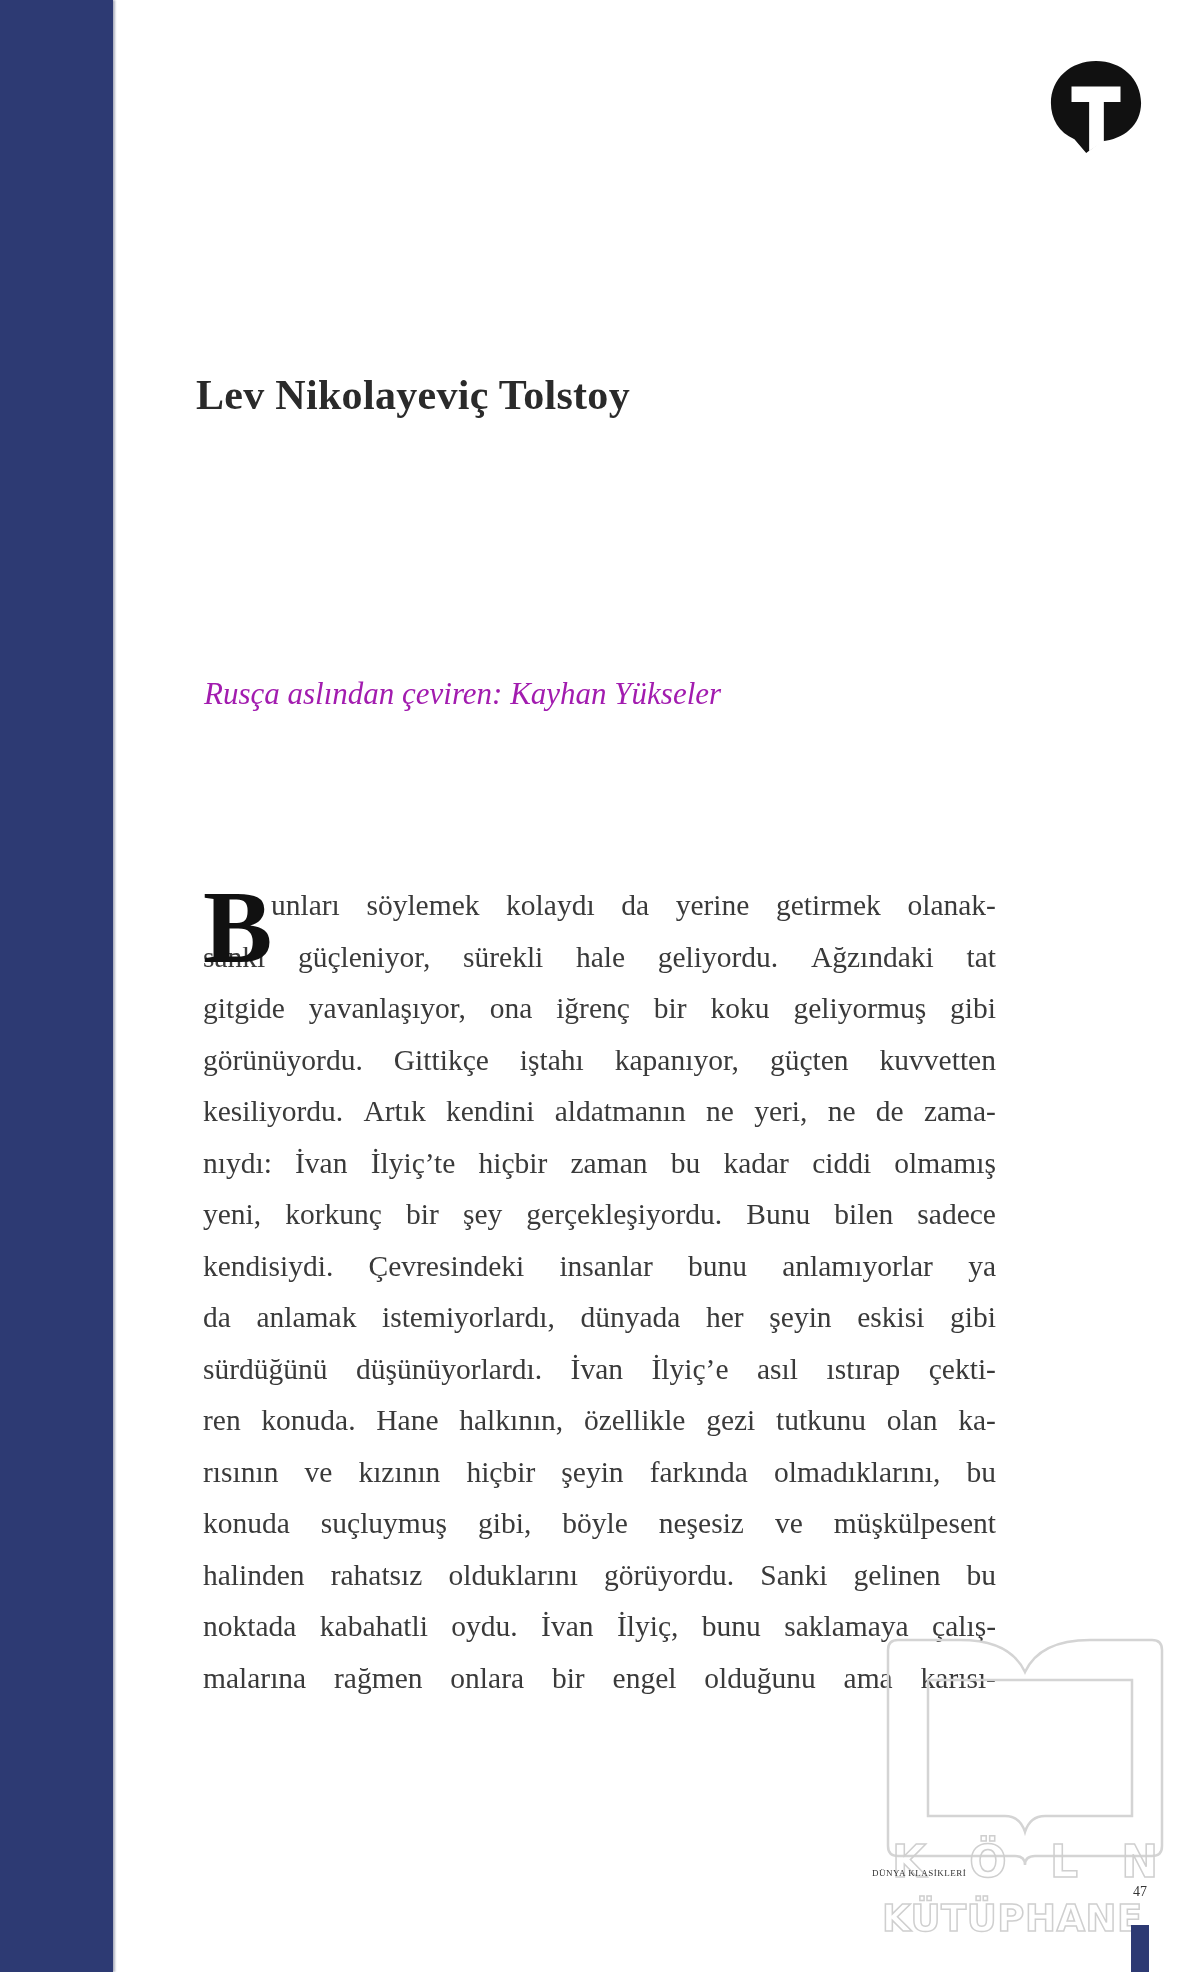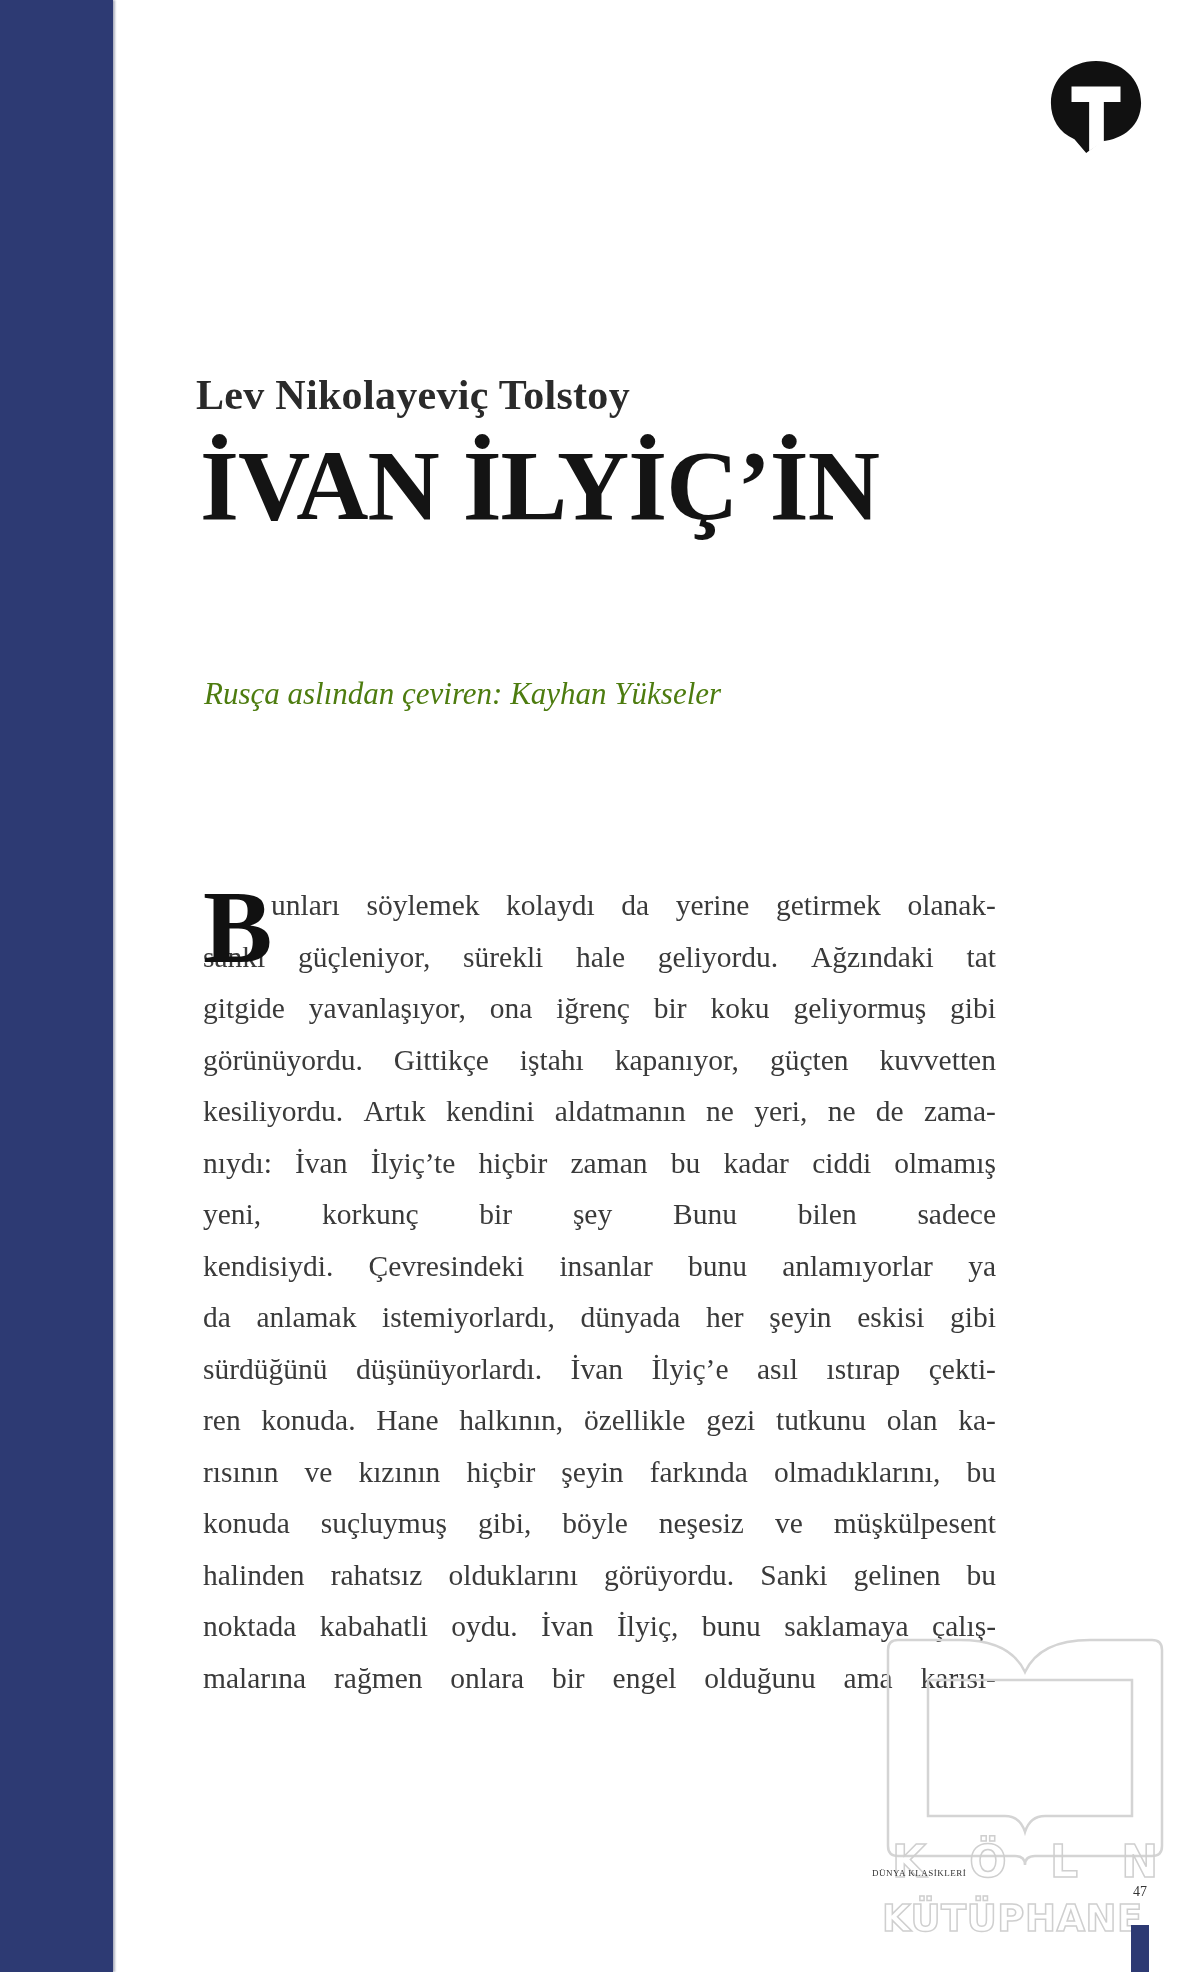--- a/index.html
+++ b/index.html
@@ -22,21 +22,21 @@
     font-size:42px; font-weight:bold; color:#2a2a2a; letter-spacing:0.3px;
     white-space:nowrap; line-height:46px;
   }
   .title {
     position:absolute; left:200px; top:430px;
     font-size:100px; font-weight:bold; color:#141414;
     line-height:112px; white-space:nowrap; letter-spacing:-1px;
   }
   .translator {
     position:absolute; left:204px; top:676px;
-    font-size:31px; font-style:italic; color:#4d7c0f; white-space:nowrap;
+    font-size:31px; font-style:italic; color:#a21caf; white-space:nowrap;
     line-height:36px;
   }
   .body-text {
     position:absolute; left:203px; top:880px; width:793px;
   }
   .line {
     height:51.5px; line-height:51.5px;
     font-size:29.5px; color:#3a3a3a;
     text-align:justify; text-align-last:justify;
     white-space:nowrap;
@@ -84,21 +84,20 @@
 <div class="spine-bar"></div>
 
 <svg class="logo" viewBox="0 0 100 100">
   <path d="M50 4 C76 4 96 22 96 47 C96 70 78 84 56 86 L40 98 L28 84 C12 77 4 63 4 47 C4 22 24 4 50 4 Z" fill="#111"></path>
   <path d="M25 30 H75 V46 H58 V86 L43 96 V46 H25 Z" fill="#fff"></path>
 </svg>
 
 <div class="author">Lev Nikolayeviç Tolstoy</div>
 
 <div class="title">
-  <div>İVAN İLYİÇ’İN</div>
 </div>
 
 <div class="translator">Rusça aslından çeviren: Kayhan Yükseler</div>
 
 <div class="body-text">
   <div class="dropcap">B</div>
   <div class="line indent">
       <span class="w">unları</span>
       <span class="w">söylemek</span>
       <span class="w">kolaydı</span>
@@ -154,20 +153,21 @@
       <span class="w">bu</span>
       <span class="w">kadar</span>
       <span class="w">ciddi</span>
       <span class="w">olmamış</span>
     </div>
   <div class="line">
       <span class="w">yeni,</span>
       <span class="w">korkunç</span>
       <span class="w">bir</span>
       <span class="w">şey</span>
+      <span class="w">gerçekleşiyordu.</span>
       <span class="w">Bunu</span>
       <span class="w">bilen</span>
       <span class="w">sadece</span>
     </div>
   <div class="line">
       <span class="w">kendisiydi.</span>
       <span class="w">Çevresindeki</span>
       <span class="w">insanlar</span>
       <span class="w">bunu</span>
       <span class="w">anlamıyorlar</span>

